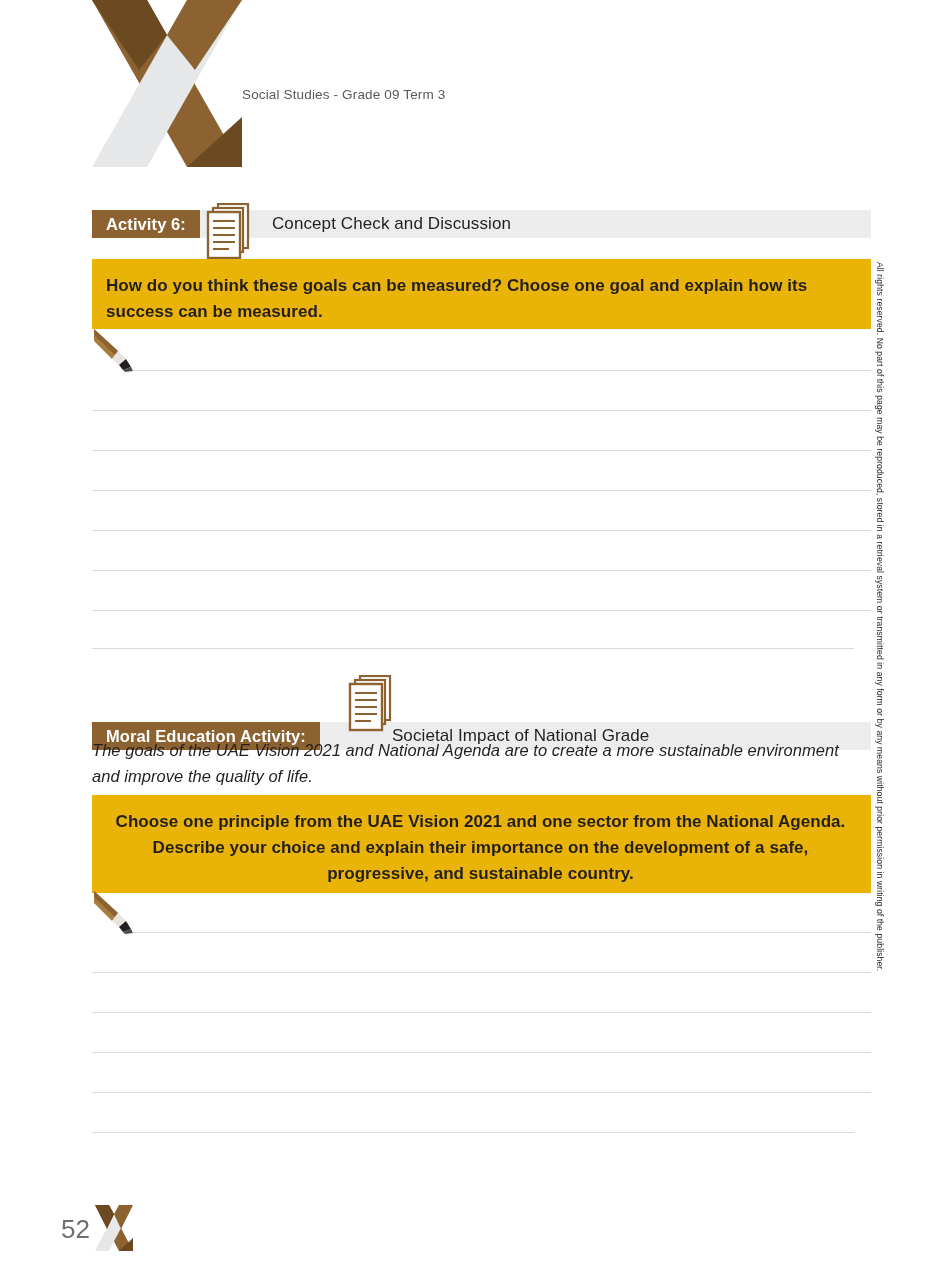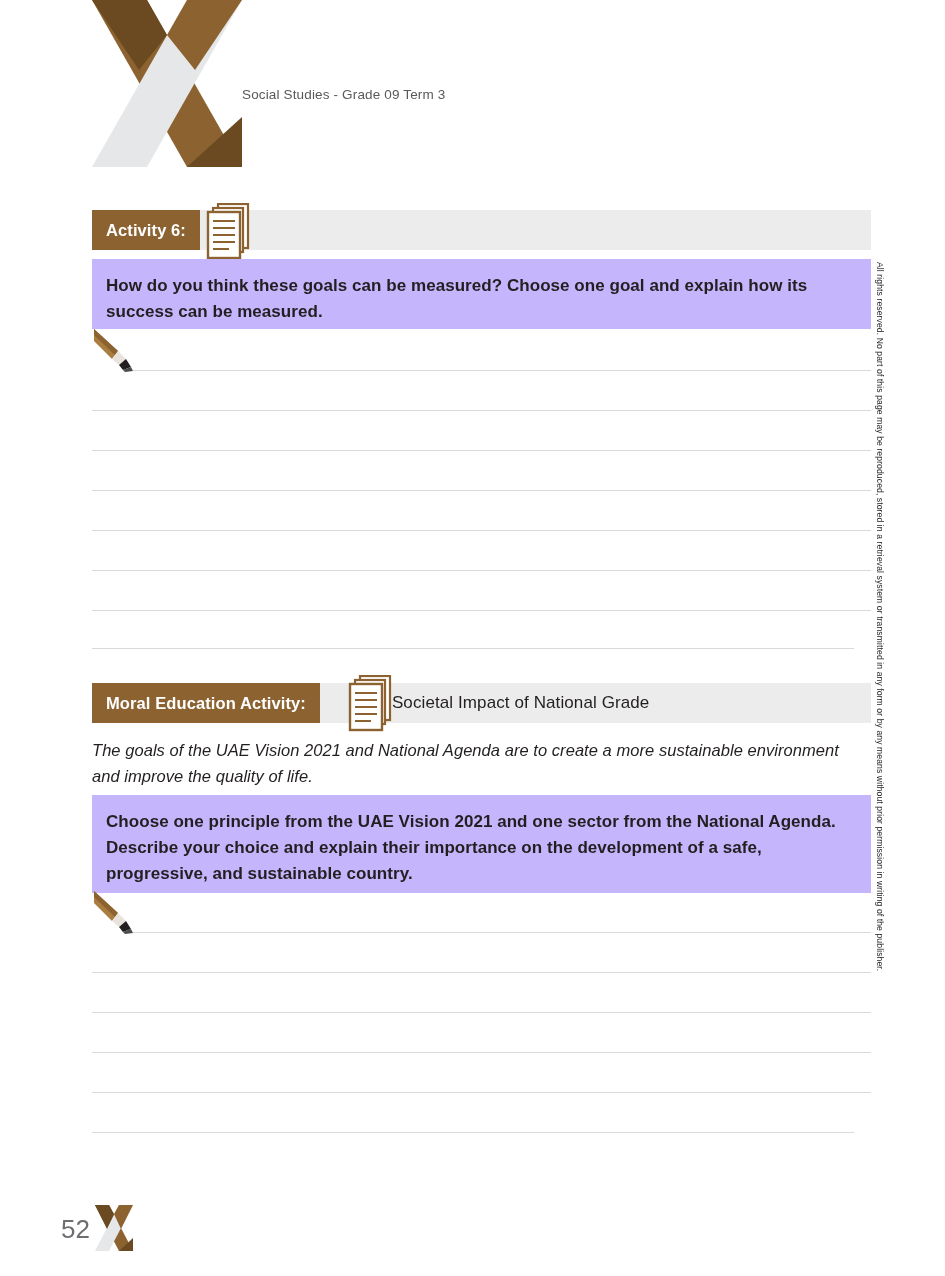--- a/index.html
+++ b/index.html
@@ -39,21 +39,21 @@
     top: 87px;
     font-size: 13.5px;
     color: #58595b;
     letter-spacing: 0.15px;
     white-space: nowrap;
   }
 
   
   .activity-bar {
     position: absolute;
-    height: 40px;
+    height: 28px;
     background: #ececec;
     display: flex;
     align-items: stretch;
   }
   .activity-tag {
     background: #8b6230;
     color: #ffffff;
     font-size: 16.5px;
     font-weight: bold;
     display: flex;
@@ -75,21 +75,21 @@
   .sheet-icon {
     position: absolute;
     width: 52px;
     height: 58px;
   }
   .sheet-icon svg { display: block; }
 
   
   .prompt-box {
     position: absolute;
-    background: #c4b5fd;
+    background: #eab308;
     box-sizing: border-box;
     padding: 14px 16px 14px 14px;
   }
   .prompt-text {
     font-size: 17px;
     font-weight: bold;
     line-height: 1.52;
     color: #231f20;
     letter-spacing: 0.05px;
   }
@@ -163,20 +163,21 @@
       <polygon points="150,33 95,33 75,68 103,103" fill="#8b6230"></polygon>
       <polygon points="95,200 150,200 150,150" fill="#6b4a22"></polygon>
     </svg>
   </div>
 
   <div class="header-subtitle">Social Studies - Grade 09 Term 3</div>
 
   <div class="activity-bar" style="left:83px; top:210px; width:779px;">
     <div class="activity-tag">Activity 6:</div>
     <div style="width:72px;"></div>
+    <div class="activity-title">Concept Check and Discussion</div>
   </div>
 
   <div class="sheet-icon" style="left:196px; top:203px;">
     <svg width="52" height="58" viewBox="0 0 52 58">
       <rect x="13" y="1" width="30" height="44" fill="#ffffff" stroke="#8b6230" stroke-width="2.2"></rect>
       <rect x="8" y="5" width="30" height="44" fill="#ffffff" stroke="#8b6230" stroke-width="2.2"></rect>
       <rect x="3" y="9" width="32" height="46" fill="#ffffff" stroke="#8b6230" stroke-width="2.4"></rect>
       <line x1="8" y1="18" x2="30" y2="18" stroke="#8b6230" stroke-width="2"></line>
       <line x1="8" y1="25" x2="30" y2="25" stroke="#8b6230" stroke-width="2"></line>
       <line x1="8" y1="32" x2="30" y2="32" stroke="#8b6230" stroke-width="2"></line>
@@ -201,42 +202,42 @@
 
   <div class="rule" style="left:124px; top:370px; width:738px;"></div>
   <div class="rule" style="left:83px; top:410px; width:779px;"></div>
   <div class="rule" style="left:83px; top:450px; width:779px;"></div>
   <div class="rule" style="left:83px; top:490px; width:779px;"></div>
   <div class="rule" style="left:83px; top:530px; width:779px;"></div>
   <div class="rule" style="left:83px; top:570px; width:779px;"></div>
   <div class="rule" style="left:83px; top:610px; width:779px;"></div>
   <div class="rule" style="left:83px; top:648px; width:762px;"></div>
 
-  <div class="activity-bar" style="left:83px; top:683px; width:779px;">
+  <div class="activity-bar" style="left:83px; top:722px; width:779px;">
     <div class="activity-tag">Moral Education Activity:</div>
     <div style="width:72px;"></div>
     <div class="activity-title">Societal Impact of National Grade</div>
   </div>
 
   <div class="sheet-icon" style="left:338px; top:675px;">
     <svg width="52" height="58" viewBox="0 0 52 58">
       <rect x="13" y="1" width="30" height="44" fill="#ffffff" stroke="#8b6230" stroke-width="2.2"></rect>
       <rect x="8" y="5" width="30" height="44" fill="#ffffff" stroke="#8b6230" stroke-width="2.2"></rect>
       <rect x="3" y="9" width="32" height="46" fill="#ffffff" stroke="#8b6230" stroke-width="2.4"></rect>
       <line x1="8" y1="18" x2="30" y2="18" stroke="#8b6230" stroke-width="2"></line>
       <line x1="8" y1="25" x2="30" y2="25" stroke="#8b6230" stroke-width="2"></line>
       <line x1="8" y1="32" x2="30" y2="32" stroke="#8b6230" stroke-width="2"></line>
       <line x1="8" y1="39" x2="30" y2="39" stroke="#8b6230" stroke-width="2"></line>
       <line x1="8" y1="46" x2="24" y2="46" stroke="#8b6230" stroke-width="2"></line>
     </svg>
   </div>
 
   <div class="body-par" style="left:83px; top:737px; width:775px;font-style:italic;">The goals of the UAE Vision 2021 and National Agenda are to create a more sustainable environment and improve the quality of life.</div>
 
-  <div class="prompt-box" style="left:83px; top:795px; width:779px; height:98px;">
+  <div class="prompt-box" style="left:83px; top:795px; width:779px; height:98px;text-align:center;">
     <div class="prompt-text">Choose one principle from the UAE Vision 2021 and one sector from the National Agenda. Describe your choice and explain their importance on the development of a safe, progressive, and sustainable country.</div>
   </div>
 
   <div class="pencil" style="left:83px; top:889px;">
     <svg width="48" height="46" viewBox="0 0 48 46">
       <polygon points="2,2 26,24 20,32 2,14" fill="#a97c3f"></polygon>
       <polygon points="2,2 26,24 23,28 2,8" fill="#8b6230"></polygon>
       <polygon points="20,32 26,24 34,32 27,38" fill="#e8e4dd"></polygon>
       <polygon points="27,38 34,32 39,40 31,43" fill="#231f20"></polygon>
       <polygon points="31,43 39,40 41,44 33,45" fill="#4b4b4b"></polygon>

